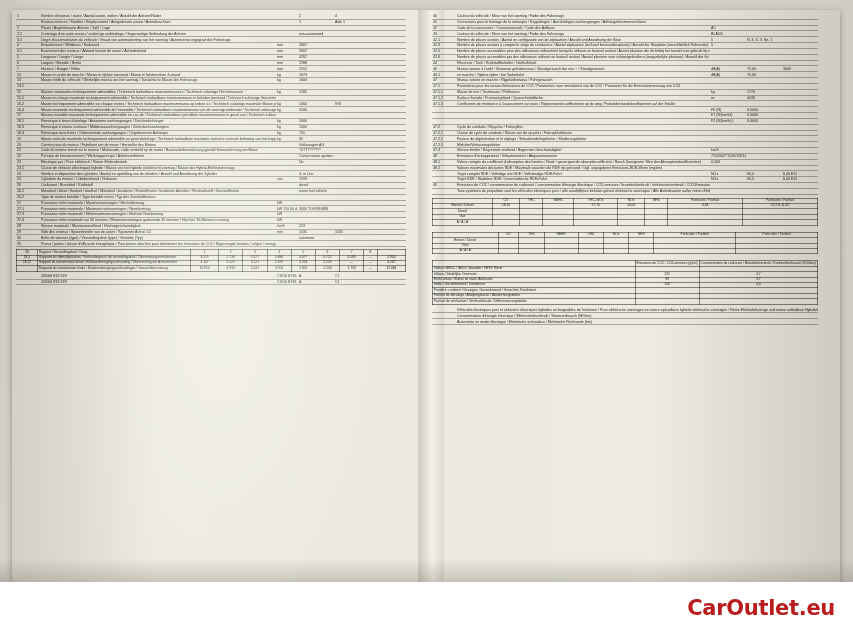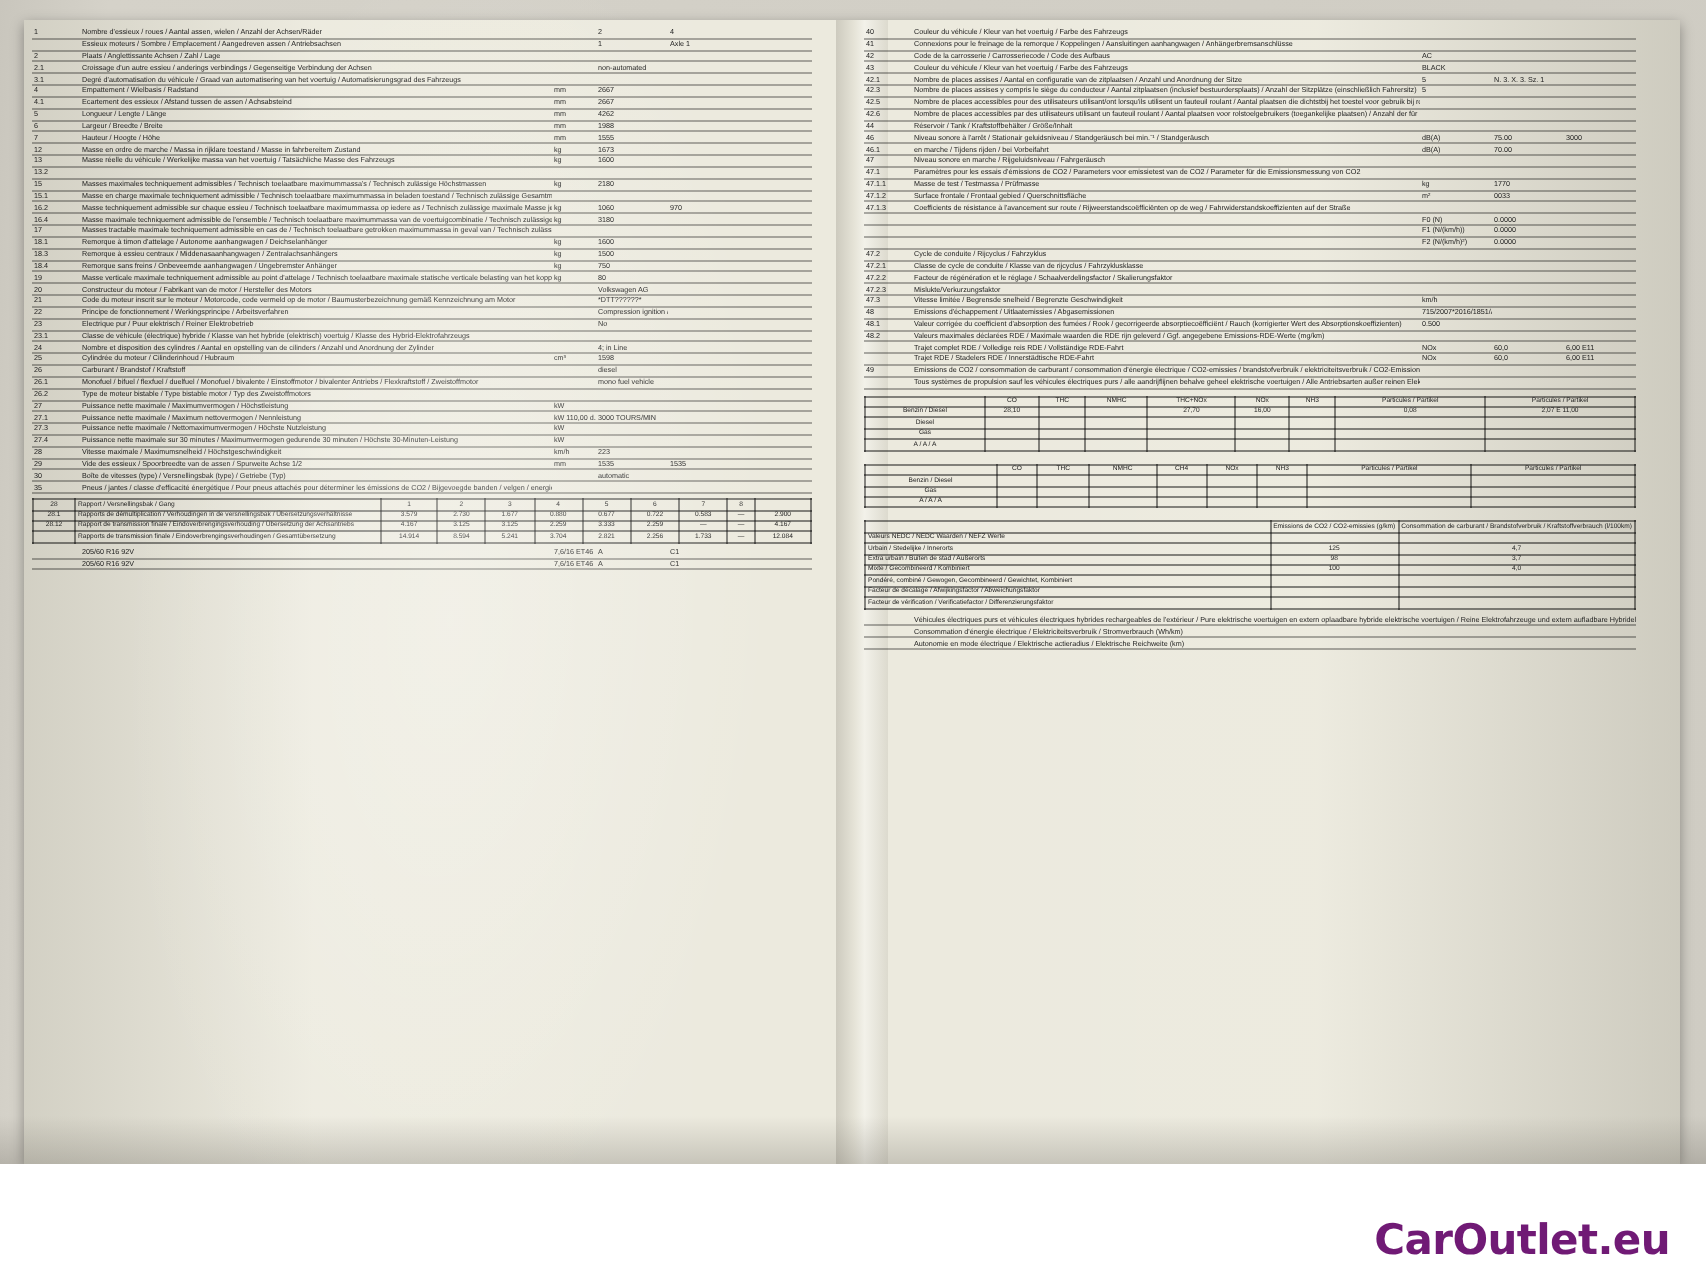--- a/index.html
+++ b/index.html
@@ -109,24 +109,24 @@
     position: absolute;
     left: 0;
     bottom: 0;
     width: 853px;
     height: 58px;
     background: #ffffff;
   }
   .brandbar .logo {
     position: absolute;
     right: 18px;
-    top: 26px;
+    top: 14px;
     font-size: 21px;
     font-weight: bold;
-    color: #701a75;
+    color: #b91c1c;
     letter-spacing: -0.3px;
     font-family: "DejaVu Sans", sans-serif;
   }
   .shadow-bottom {
     position: absolute;
     left: 0; bottom: 58px; width: 853px; height: 24px;
     background: linear-gradient(0deg, rgba(90,86,78,0.25), rgba(90,86,78,0));
     pointer-events: none;
   }
   .glare {

